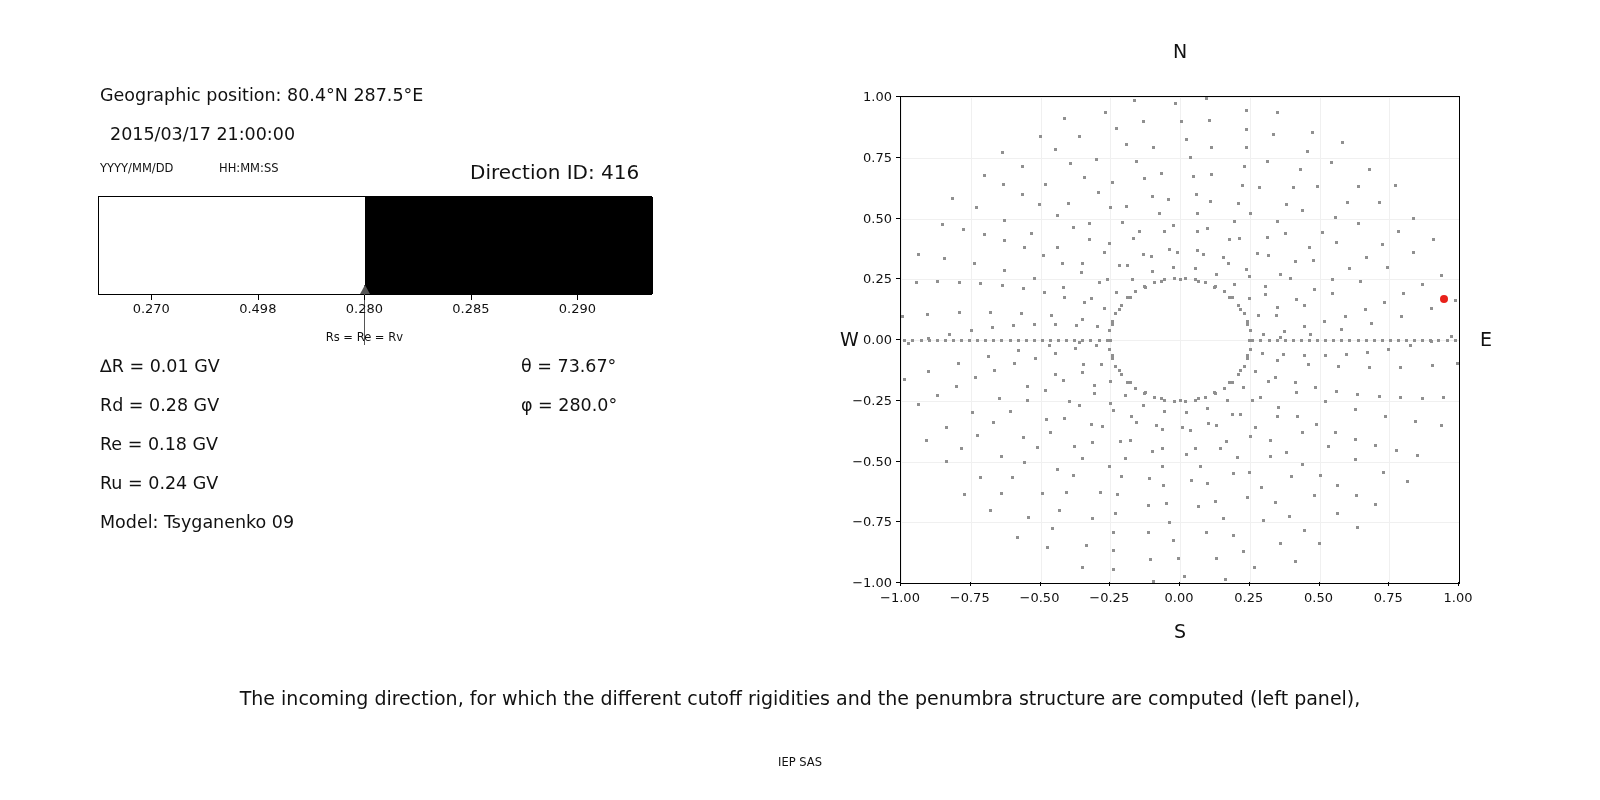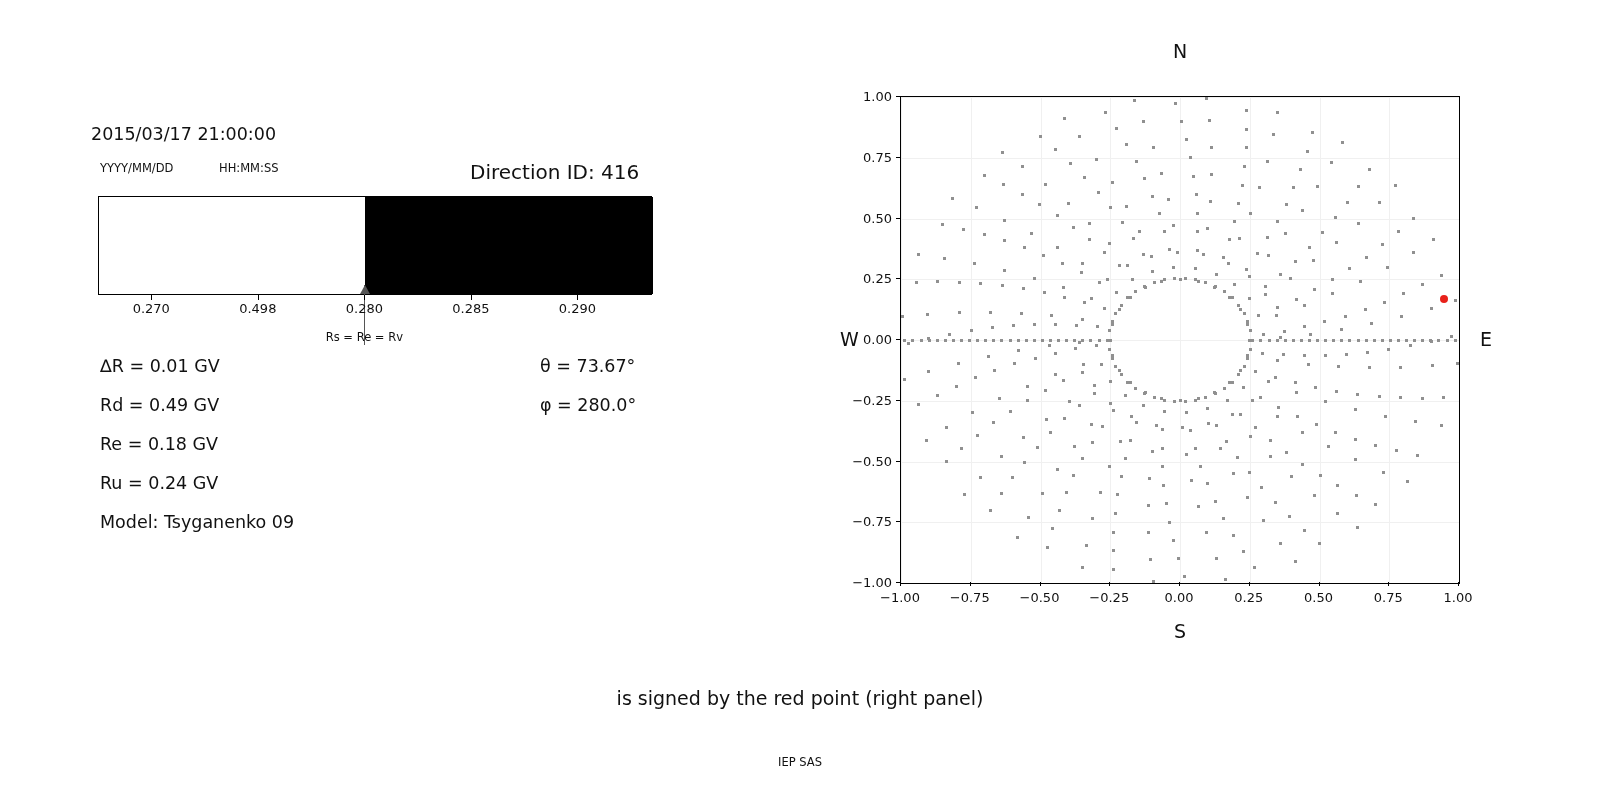--- a/index.html
+++ b/index.html
@@ -24,21 +24,21 @@
     width: 800px;
     height: 660px;
   }
   .info-line {
     position: absolute;
     font-size: 17.5px;
     color: #111;
     white-space: nowrap;
   }
   #geo-position { left: 100px; top: 85px; }
-  #datetime     { left: 91px; top: 124px; }
+  #datetime     { left: 110px; top: 124px; }
   #date-fmt     { left: 100px; top: 161px; font-size: 11.5px; }
   #time-fmt     { left: 219px; top: 161px; font-size: 11.5px; }
   #direction-id { left: 470px; top: 160px; font-size: 20px; }
 
   
   #penumbra-box {
     position: absolute;
     left: 98px;
     top: 196px;
     width: 554px;
@@ -96,21 +96,21 @@
     white-space: nowrap;
   }
 
   .param {
     position: absolute;
     font-size: 17.5px;
     color: #111;
     white-space: nowrap;
   }
   .param.col1 { left: 100px; }
-  .param.col2 { left: 540px; }
+  .param.col2 { left: 521px; }
 
   
   #right-panel {
     position: absolute;
     left: 820px;
     top: 40px;
     width: 760px;
     height: 620px;
   }
   #polar-axes {
@@ -200,20 +200,21 @@
     text-align: center;
     font-size: 11.5px;
     color: #111;
   }
 </style>
 </head>
 <body>
 
 <div id="left-panel">
 
+  <div class="info-line" id="geo-position">Geographic position: 80.4°N 287.5°E</div>
 
   <div class="info-line" id="datetime">2015/03/17 21:00:00</div>
 
   <div class="info-line" id="date-fmt">YYYY/MM/DD</div>
 
   <div class="info-line" id="time-fmt">HH:MM:SS</div>
 
   <div class="info-line" id="direction-id">Direction ID: 416</div>
 
   <div id="penumbra-box">
@@ -231,21 +232,21 @@
       <div class="pen-ticklabel" style="left: 257.808px;">0.498</div>
       <div class="pen-tick" style="left: 364.346px;"></div>
       <div class="pen-ticklabel" style="left: 364.346px;">0.280</div>
       <div class="pen-tick" style="left: 470.885px;"></div>
       <div class="pen-ticklabel" style="left: 470.885px;">0.285</div>
       <div class="pen-tick" style="left: 577.423px;"></div>
       <div class="pen-ticklabel" style="left: 577.423px;">0.290</div>
     </div>
 
   <div class="param col1" style="top:356px">∆R = 0.01 GV</div>
-  <div class="param col1" style="top:395px">Rd = 0.49 GV</div>
+  <div class="param col1" style="top:395px">Rd = 0.28 GV</div>
   <div class="param col1" style="top:434px">Re = 0.18 GV</div>
   <div class="param col1" style="top:473px">Ru = 0.24 GV</div>
   <div class="param col1" style="top:512px">Model: Tsyganenko 09</div>
 
   <div class="param col2" style="top:356px">θ = 73.67°</div>
   <div class="param col2" style="top:395px">φ = 280.0°</div>
 </div>
 
 <div id="right-panel">
   <div class="compass" id="compass-n">N</div>
@@ -834,15 +835,15 @@
       <div class="tick-h" style="left: 76px; top: 177.5px;"></div>
       <div class="ytick-label" style="left: 22px; width: 50px; top: 177.5px;">0.50</div>
       <div class="tick-h" style="left: 76px; top: 116.75px;"></div>
       <div class="ytick-label" style="left: 22px; width: 50px; top: 116.75px;">0.75</div>
       <div class="tick-h" style="left: 76px; top: 56px;"></div>
       <div class="ytick-label" style="left: 22px; width: 50px; top: 56px;">1.00</div>
     </div>
 </div>
 
 <div id="caption">
-  <div>is signed by the red point (right panel)</div>
+  <div>The incoming direction, for which the different cutoff rigidities and the penumbra structure are computed (left panel),</div>
 </div>
 <div id="footer-credit">IEP SAS</div>
 
 </body></html>

